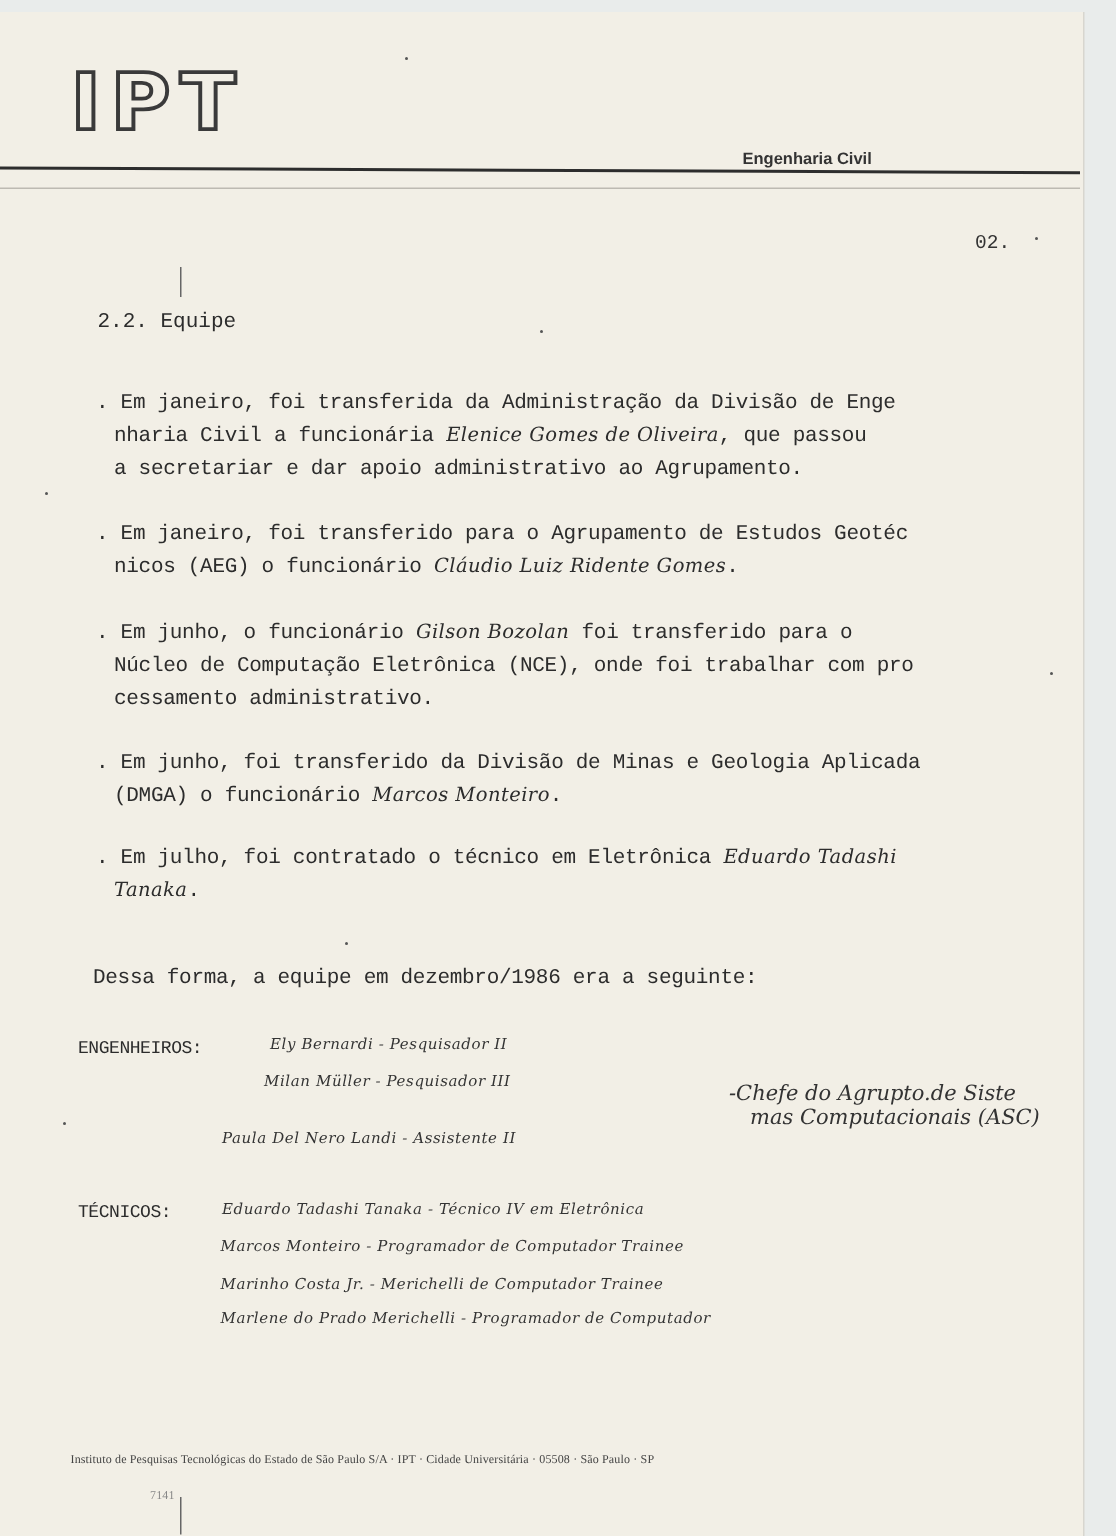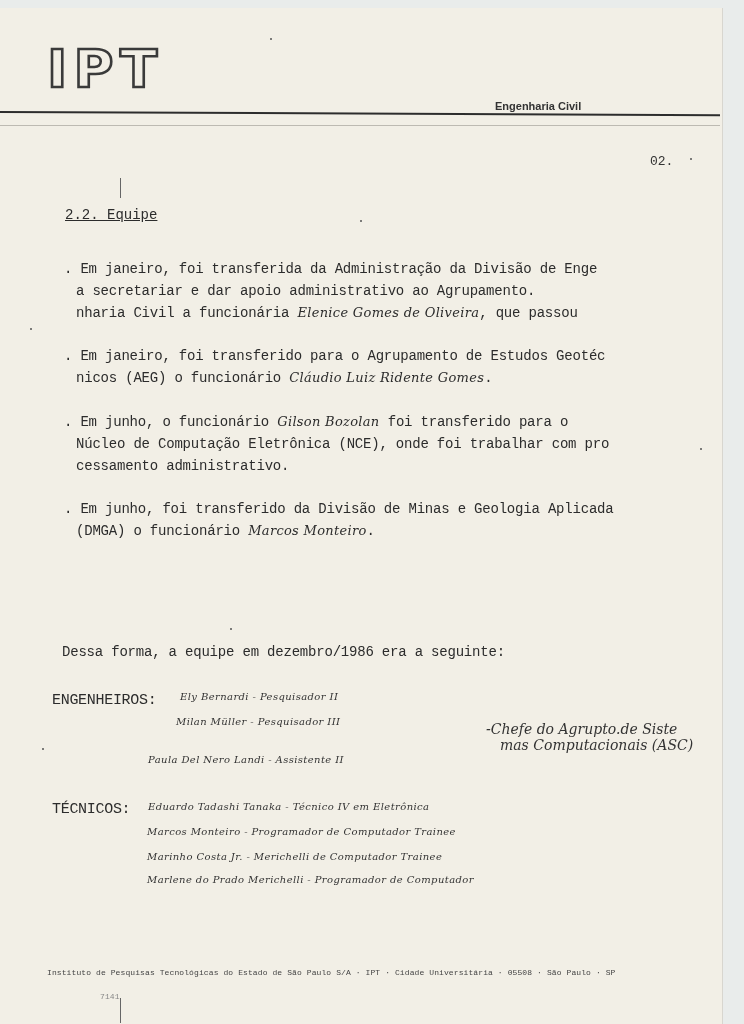--- a/index.html
+++ b/index.html
@@ -36,87 +36,91 @@
   .dept {
     position: absolute; left: 495px; top: 92px;
     font-family: "Liberation Sans", sans-serif; font-weight: bold;
     font-size: 11px; color: #333;
   }
   .pagenum {
     position: absolute; left: 650px; top: 134px;
     font-size: 13px; color: #333; margin-top: 12px;
   }
   .section-title {
-    position: absolute; left: 65px; top: 199px; font-size: 14px; text-decoration: underline;
+    position: absolute; left: 65px; top: 199px; font-size: 14px;
   }
   .para {
     position: absolute; left: 64px; width: 600px;
     font-size: 14px; line-height: 22px; letter-spacing: -0.2px;
   }
   .para .line { white-space: nowrap; }
   .para .ind { padding-left: 12px; }
   .it {
     font-family: "DejaVu Serif", serif; font-style: italic;
     font-size: 13px; letter-spacing: 0.3px;
   }
   .team-label {
-    position: absolute; font-size: 15px; letter-spacing: -0.3px;
+    position: absolute; font-size: 12px; letter-spacing: -0.3px;
   }
   .team-line {
     position: absolute; white-space: nowrap;
     font-family: "DejaVu Serif", serif; font-style: italic; font-size: 10px;
     letter-spacing: 0.4px; color: #333;
   }
   .team-note {
     position: absolute; white-space: nowrap;
     font-family: "DejaVu Serif", serif; font-style: italic; font-size: 14px;
     color: #333;
   }
   .footer {
-    position: absolute; left: 47px; font-family: Liberation Mono, monospace;
+    position: absolute; left: 47px; font-family: Liberation Serif, serif;
     font-size: 8px; color: #444; white-space: nowrap; letter-spacing: 0.1px;
   }
   .speck { position: absolute; width: 2px; height: 2px; background: #555; border-radius: 1px; }
   .tick { position: absolute; width: 1px; background: #666; }
 </style>
 </head>
 <body>
 
 <div class="page">
 
   <div class="logo">IPT</div>
   <div class="dept">Engenharia Civil</div>
   <div class="header-rule"></div>
   <div class="header-rule2"></div>
   <div class="pagenum">02.</div>
 
   <div class="section-title">2.2. Equipe</div>
 
   <div class="para" style="top:250px">
     <div class="line">. Em janeiro, foi transferida da Administração da Divisão  de  Enge</div>
+    <div class="line ind"><span>nharia Civil  a funcionária  </span><span class="it">Elenice Gomes de Oliveira</span><span>, que passou</span></div>
     <div class="line ind">a secretariar e dar apoio administrativo ao Agrupamento.</div>
-    <div class="line ind"><span>nharia Civil  a funcionária  </span><span class="it">Elenice Gomes de Oliveira</span><span>, que passou</span></div>
   </div>
 
   <div class="para" style="top:337px">
     <div class="line">. Em janeiro, foi transferido para o Agrupamento de Estudos  Geotéc</div>
     <div class="line ind"><span>nicos (AEG) o funcionário  </span><span class="it">Cláudio Luiz Ridente Gomes</span><span>.</span></div>
   </div>
 
   <div class="para" style="top:403px">
     <div class="line"><span>. Em junho, o funcionário  </span><span class="it">Gilson Bozolan</span><span> foi transferido  para   o</span></div>
     <div class="line ind">Núcleo de Computação Eletrônica (NCE), onde foi trabalhar com pro</div>
     <div class="line ind">cessamento administrativo.</div>
   </div>
 
   <div class="para" style="top:490px">
     <div class="line">. Em junho, foi transferido da Divisão de Minas e Geologia Aplicada</div>
     <div class="line ind"><span>(DMGA) o funcionário  </span><span class="it">Marcos Monteiro</span><span>.</span></div>
   </div>
 
+  <div class="para" style="top:553px">
+    <div class="line"><span>. Em julho, foi contratado o técnico em Eletrônica  </span><span class="it">Eduardo Tadashi</span></div>
+    <div class="line ind"><span class="it">Tanaka</span><span>.</span></div>
+  </div>
 
   <div class="para" style="top:633px; left:62px">
     <div class="line">Dessa forma, a equipe em dezembro/1986 era a seguinte:</div>
   </div>
 
   <div class="team-label" style="left:52px; top:684px">ENGENHEIROS:</div>
   <div class="team-line" style="left:180px; top:683px">Ely Bernardi - Pesquisador II</div>
   <div class="team-line" style="left:176px; top:708px">Milan Müller - Pesquisador III</div>
   <div class="team-note" style="left:486px; top:713px">-Chefe do Agrupto.de Siste</div>
   <div class="team-note" style="left:500px; top:729px">mas Computacionais (ASC)</div>

